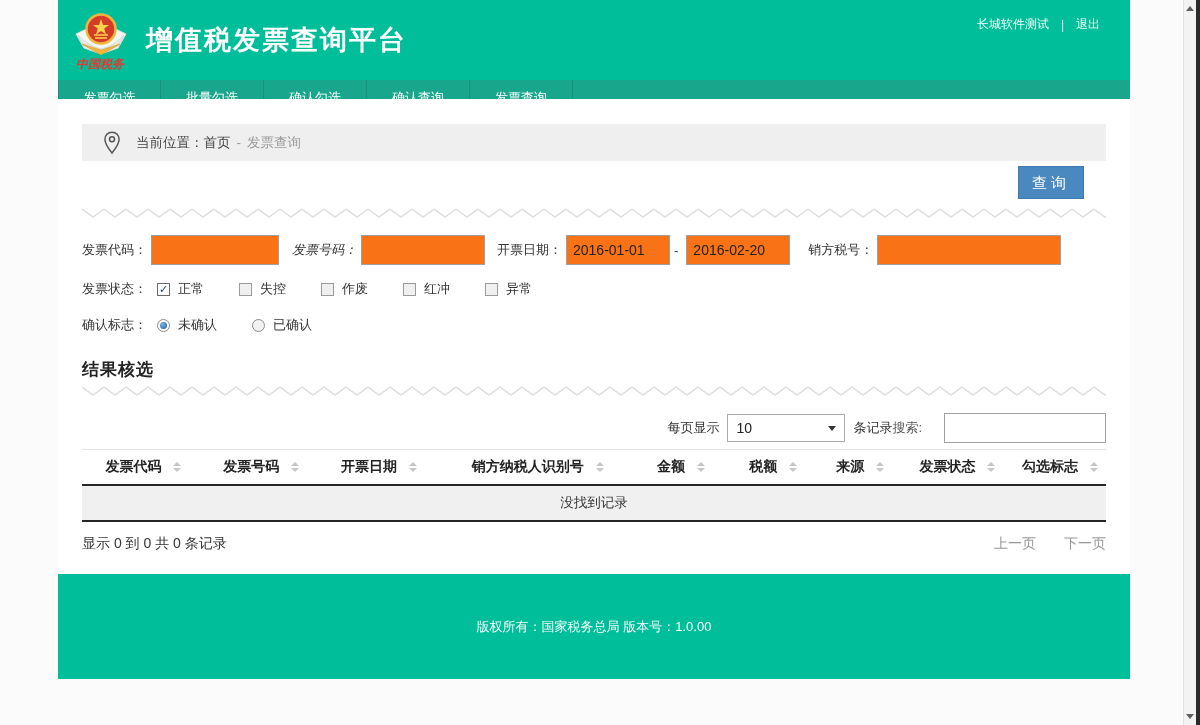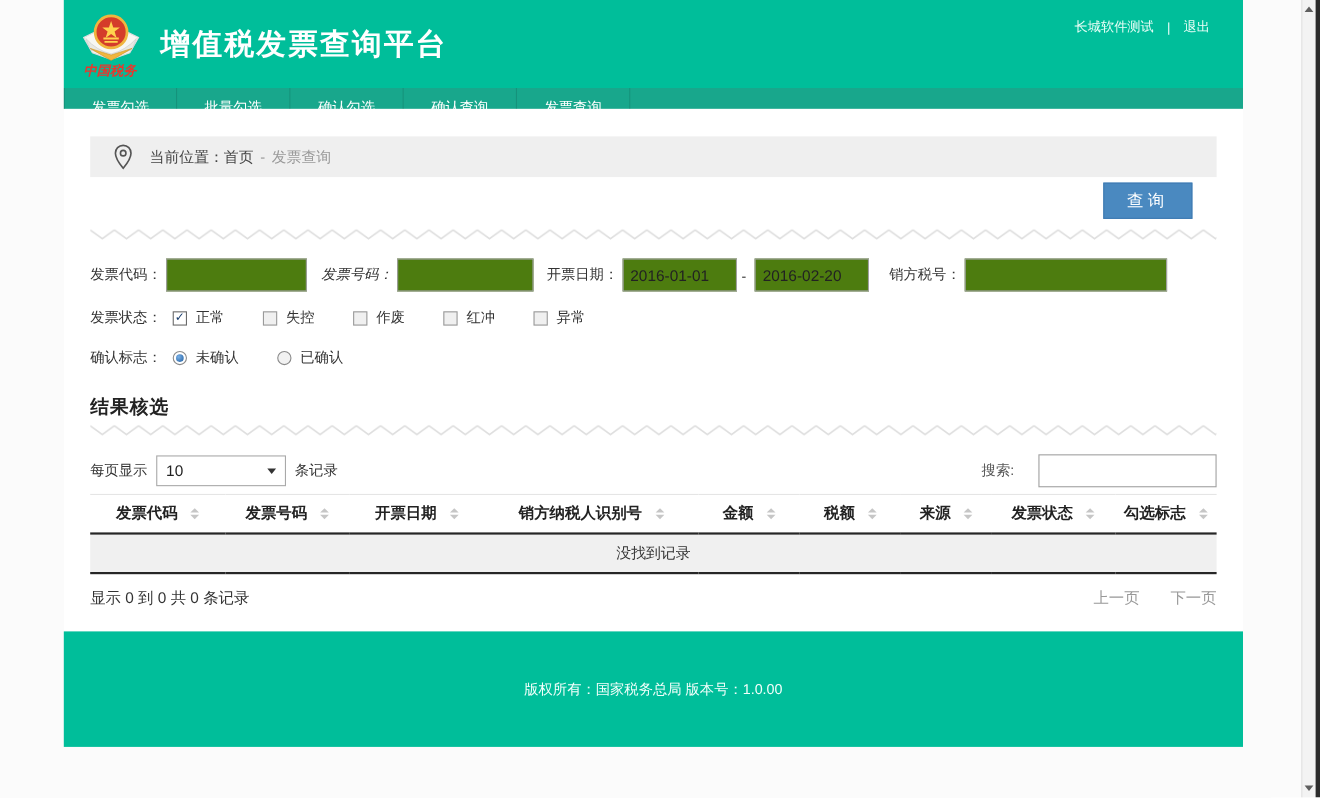--- a/index.html
+++ b/index.html
@@ -40,33 +40,33 @@
 
   .breadcrumb {
     background:#efefef; height:37px; display:flex; align-items:center;
     padding:0 20px; font-size:13.5px; color:#444;
   }
   .breadcrumb .pin { margin-right:14px; display:flex; }
   .breadcrumb .muted { color:#999; margin-left:6px; }
 
   .btn-row { margin-top:5px; text-align:right; padding-right:22px; }
   .btn-query {
-    display:inline-block; width:81px; height:33px; line-height:31px;
+    display:inline-block; width:66px; height:33px; line-height:31px;
     background:#4a89c0; border:1px solid #3f7ab2; color:#fff;
     font-size:15px; letter-spacing:4px; text-align:center; cursor:pointer;
   }
 
   .zigzag { margin-top:8px; height:12px; width:100%; display:block; }
   .zz2 { margin-top:4px; }
 
   
   .form-row { margin-top:16px; display:flex; align-items:center; font-size:13px; color:#333; }
   .form-row label { white-space:nowrap; }
   .inp {
-    height:30px; border:1px solid #a0a0a0; background:#4d7c0f; padding:0 6px;
+    height:30px; border:1px solid #a0a0a0; background:#f97316; padding:0 6px;
     font-size:14px; color:#222; font-family:inherit; margin-left:4px;
   }
   .w128{width:128px;} .w124{width:124px;} .w104{width:104px;} .w184{width:184px;}
   .gap13{margin-left:13px;font-style:italic;} .gap12{margin-left:12px;} .gap18{margin-left:18px;}
   .dash { margin:0 4px; color:#333; }
 
   .check-row, .radio-row { display:flex; align-items:center; font-size:13px; }
   .check-row { margin-top:15px; }
   .radio-row { margin-top:18px; }
   .group-label { width:75px; white-space:nowrap; }
@@ -84,21 +84,21 @@
   }
   .rd.selected { background:#fff; }
   .rd.selected::after {
     content:""; width:7px; height:7px; border-radius:50%;
     background:radial-gradient(circle at 35% 35%, #7ab1e8, #1f5d9e);
   }
 
   .section-title { margin-top:24px; font-size:17px; font-weight:bold; color:#222; letter-spacing:1px; }
 
   
-  .controls { margin-top:16px; display:flex; justify-content:space-between; align-items:center; font-size:13px; }
+  .controls { margin-top:16px; display:flex; justify-content:flex-end; align-items:center; font-size:13px; }
   .controls-left, .controls-right { display:flex; align-items:center; }
   .select-box {
     width:118px; height:28px; border:1px solid #a9a9a9; background:#fff; margin:0 8px;
     display:flex; align-items:center; justify-content:space-between; padding:0 8px;
     font-size:14px; color:#222; cursor:pointer;
   }
   .select-box .tri { width:0; height:0; border-left:4px solid transparent; border-right:4px solid transparent; border-top:5px solid #333; }
   .search-label { color:#555; margin-right:22px; }
   .search-inp { width:162px; height:30px; border:1px solid #a0a0a0; padding:0 6px; font-size:14px; font-family:inherit; }
 

